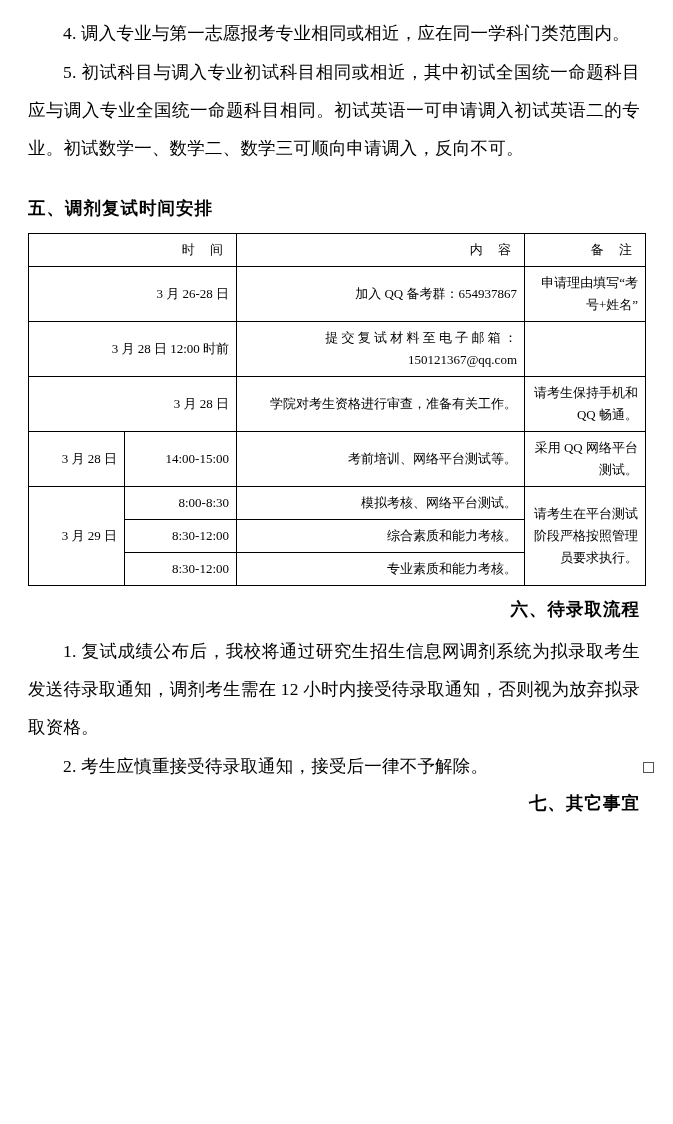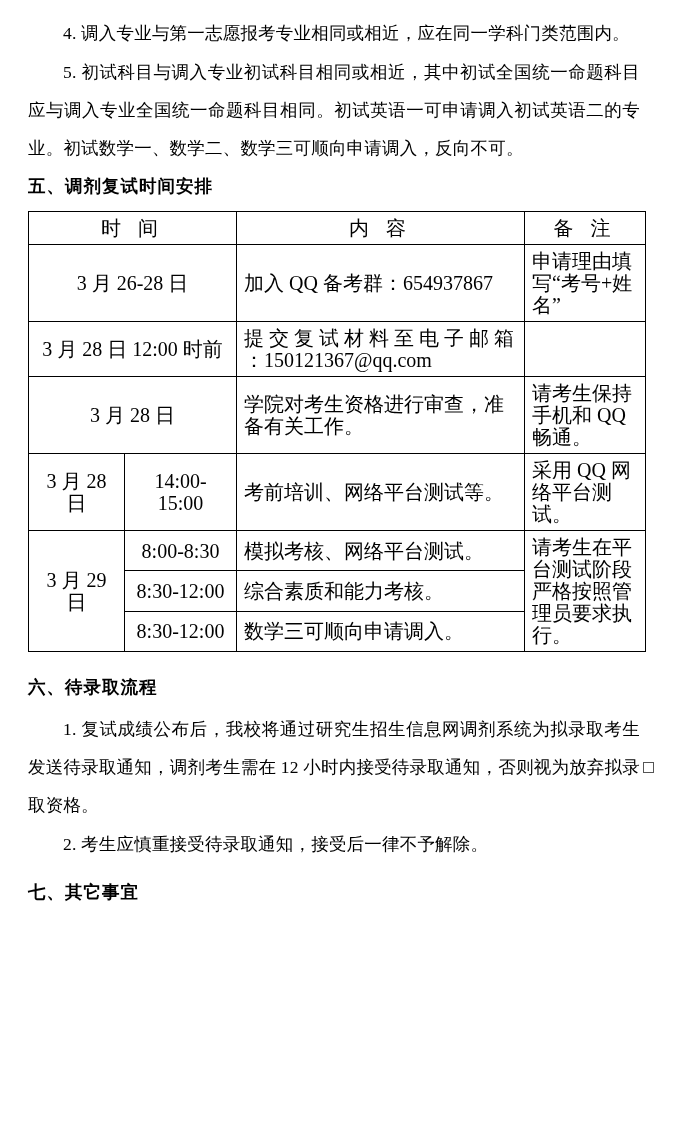--- a/index.html
+++ b/index.html
@@ -27,42 +27,44 @@
     font-size: 17.5px;
     line-height: 38px;
     text-align: justify;
     text-justify: inter-ideograph;
     letter-spacing: 0.2px;
   }
   p.indent {
     text-indent: 2em;
   }
   h2.section {
-    margin: 2px 0 8px 0;
+    margin: 24px 0 8px 0;
     font-size: 17.5px;
     line-height: 34px;
     font-weight: bold;
     letter-spacing: 1px;
   }
   h2.section.tight {
-    margin: 12px 0 6px 0;
+    margin: 0 0 6px 0;
+    text-align: right;
   }
   table.sched {
     border-collapse: collapse;
     width: 617px;
     margin: 4px 0 0 0;
     table-layout: fixed;
   }
   table.sched td, table.sched th {
     border: 1px solid #000000;
     padding: 5px 7px;
-    font-size: 20px;
+    font-size: 13px;
     line-height: 22px;
     vertical-align: middle;
     font-weight: normal;
+    text-align: right;
   }
   .col-time { width: 96px; }
   .col-time2 { width: 112px; }
   .col-content { width: 288px; }
   .col-note { width: 121px; }
   .hdr {
     text-align: center;
     font-weight: bold;
     font-size: 16px;
     letter-spacing: 6px;
@@ -136,21 +138,21 @@
         <td rowspan="3">请考生在平台测试阶段严格按照管理员要求执行。</td>
       </tr>
 
       <tr>
         <td class="ctr">8:30-12:00</td>
         <td>综合素质和能力考核。</td>
       </tr>
 
       <tr>
         <td class="ctr">8:30-12:00</td>
-        <td>数学三可顺向申请调入。</td>
+        <td>专业素质和能力考核。</td>
       </tr>
     </tbody>
   </table>
 
   <div class="small-box"></div>
 
   <div class="spacer-sm"></div>
 
   <h2 class="section tight">六、待录取流程</h2>
 

